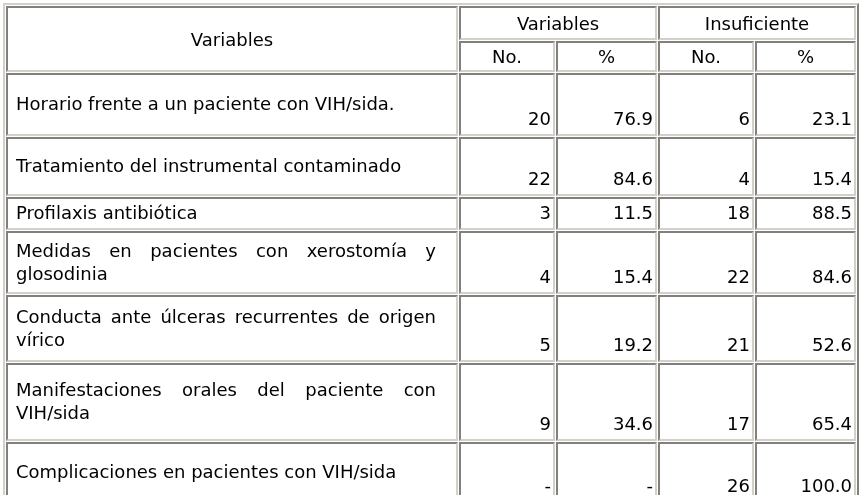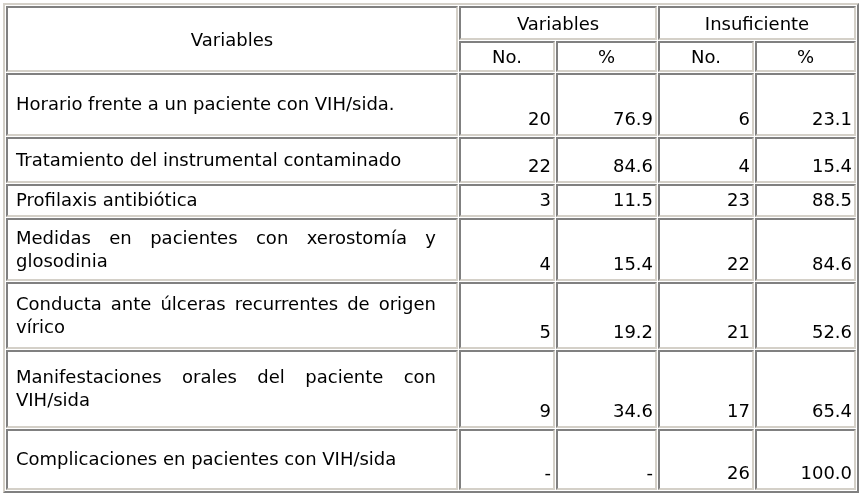--- a/index.html
+++ b/index.html
@@ -50,21 +50,21 @@
     text-align: justify;
     vertical-align: middle;
     padding: 2px 20px 4px 8px;
   }
   td.num {
     text-align: right;
     vertical-align: bottom;
     padding: 0 2px 4px 2px;
   }
   tbody tr:nth-child(1) { height: 63px; }
-  tbody tr:nth-child(2) { height: 46px; }
+  tbody tr:nth-child(2) { height: 59px; }
   tbody tr:nth-child(3) { height: 26px; }
   tbody tr:nth-child(4) { height: 63px; }
   tbody tr:nth-child(5) { height: 67px; }
   tbody tr:nth-child(6) { height: 78px; }
   tbody tr:nth-child(7) { height: 61px; }
 </style>
 </head>
 <body>
 
 <div class="wrap">
@@ -103,21 +103,21 @@
     <td class="num">22</td>
     <td class="num">84.6</td>
     <td class="num">4</td>
     <td class="num">15.4</td>
   </tr>
 
   <tr>
     <td class="var">Profilaxis antibiótica</td>
     <td class="num">3</td>
     <td class="num">11.5</td>
-    <td class="num">23</td>
+    <td class="num">18</td>
     <td class="num">88.5</td>
   </tr>
 
   <tr>
     <td class="var">Medidas en pacientes con xerostomía y glosodinia</td>
     <td class="num">4</td>
     <td class="num">15.4</td>
     <td class="num">22</td>
     <td class="num">84.6</td>
   </tr>

